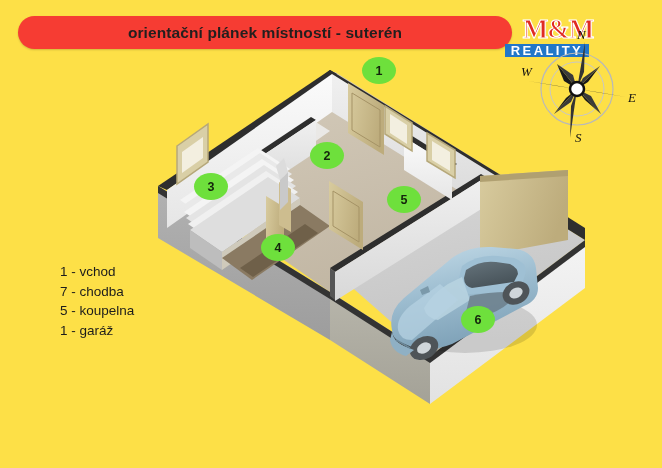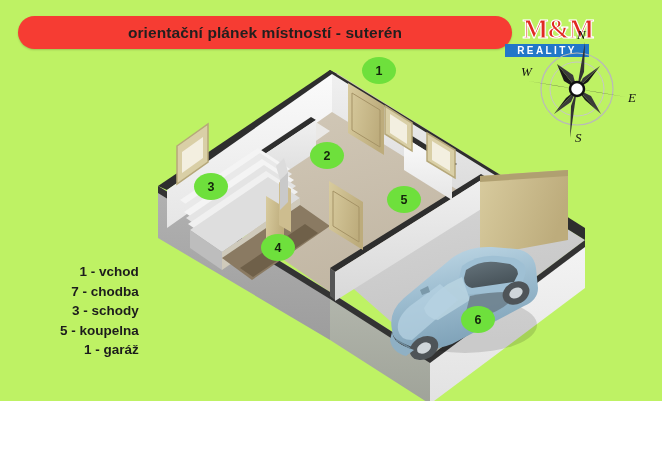--- a/index.html
+++ b/index.html
@@ -3,21 +3,21 @@
 <meta charset="utf-8">
 <style>
   html,body{margin:0;padding:0;}
   body{
     width:662px;height:468px;
     background:#ffffff;
     font-family:"Liberation Sans",sans-serif;
     overflow:hidden;
     position:relative;
   }
-  #stage{position:absolute;left:0;top:0;width:662px;height:401px;overflow:hidden;background:#bef264;}
+  #stage{position:absolute;left:0;top:0;width:662px;height:468px;overflow:hidden;background:#fde047;}
 
   
   #title-banner{
     position:absolute;left:18px;top:16px;width:494px;height:33px;
     background:#f63c33;
     border-radius:17px;
     box-shadow:0 1px 2px rgba(0,0,0,.18);
   }
   #title-text{
     position:absolute;left:0;top:0;width:494px;height:33px;
@@ -34,40 +34,40 @@
     font-family:Liberation Serif, serif;
     font-size:27px;font-weight:bold;color:#e02b22;
     letter-spacing:-1px;line-height:1;
     -webkit-text-stroke:1.1px #ffffff;
     text-shadow:0 0 1px #fff;
   }
   #logo-reality{
     position:absolute;left:2px;top:30px;width:84px;height:13px;
     background:#2277c8;
     display:flex;align-items:center;justify-content:center;
-    font-size:10px;font-weight:bold;color:#ffffff;
+    font-size:13px;font-weight:bold;color:#ffffff;
     letter-spacing:2.4px;
   }
 
   
   #compass{position:absolute;left:513px;top:28px;width:132px;height:122px;}
   .compass-label{
     position:absolute;font-family:"Liberation Serif",serif;
     font-style:italic;font-size:13px;color:#111;
   }
   #compass-n{left:64px;top:-1px;}
   #compass-e{left:115px;top:62px;}
   #compass-s{left:62px;top:102px;}
   #compass-w{left:8px;top:36px;}
 
   
   #legend{position:absolute;left:60px;top:262px;}
   .legend-item{
-    font-size:13.5px;font-weight:bold;color:#1c1c1c;
-    line-height:19.5px;white-space:nowrap;text-align:right;
+    font-size:13.5px;font-weight:normal;color:#1c1c1c;
+    line-height:19.5px;white-space:nowrap;
   }
 
   
   #plan{position:absolute;left:0;top:0;width:662px;height:468px;}
 
   
   .marker{
     position:absolute;width:34px;height:27px;
     background:#6ee03c;border-radius:50%;
     display:flex;align-items:center;justify-content:center;
@@ -316,18 +316,17 @@
   <div class="marker" id="marker-1">1</div>
   <div class="marker" id="marker-2">2</div>
   <div class="marker" id="marker-3">3</div>
   <div class="marker" id="marker-4">4</div>
   <div class="marker" id="marker-5">5</div>
   <div class="marker" id="marker-6">6</div>
 
   <div id="legend">
     <div class="legend-item">1 - vchod</div>
     <div class="legend-item">7 - chodba</div>
-    <div class="legend-item">3 - schody</div>
     <div class="legend-item">5 - koupelna</div>
     <div class="legend-item">1 - garáž</div>
   </div>
 
 </div>
 
 </body></html>

